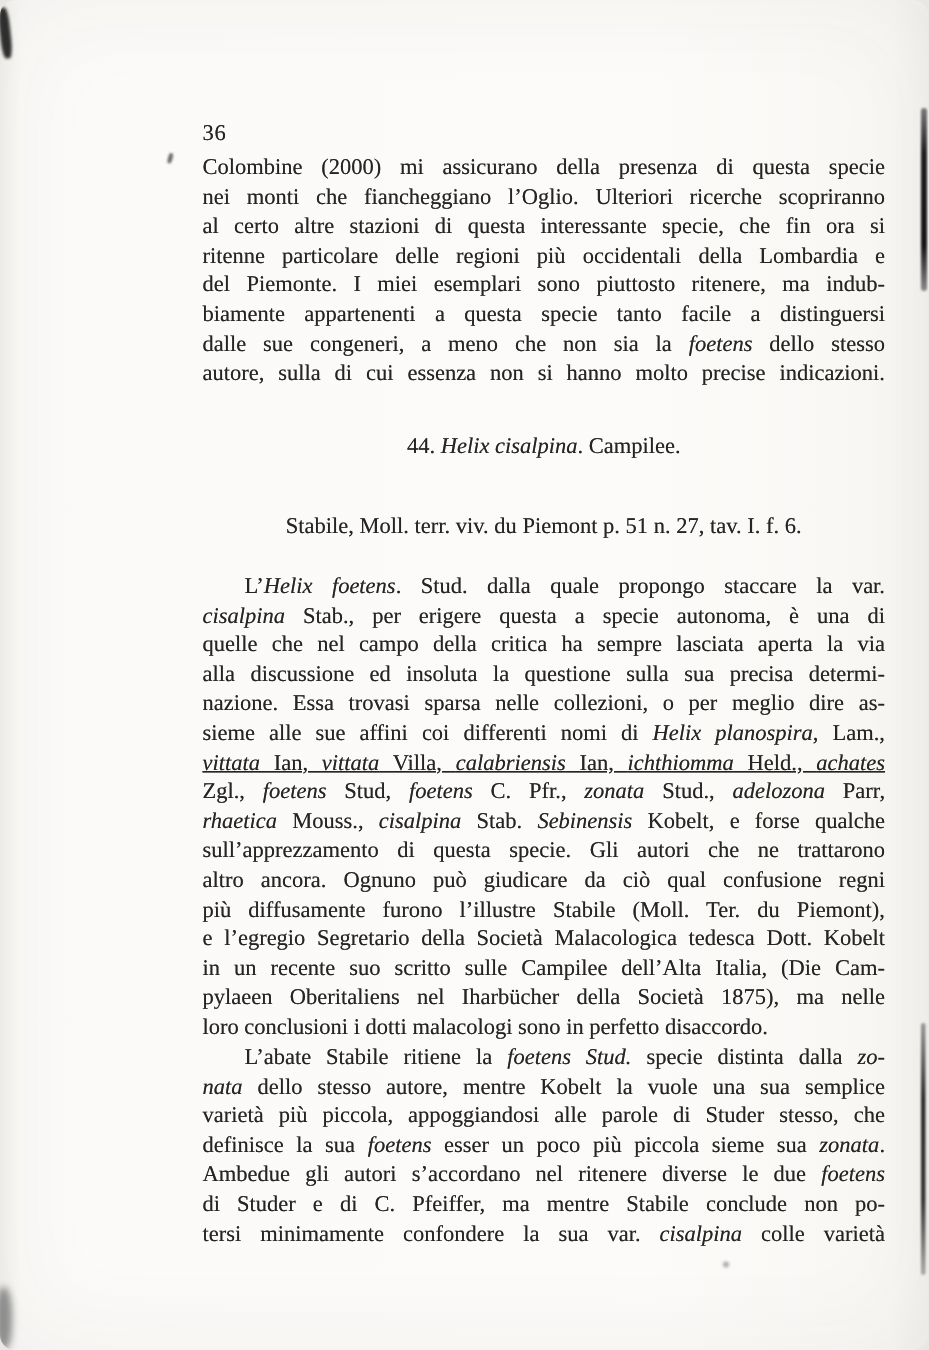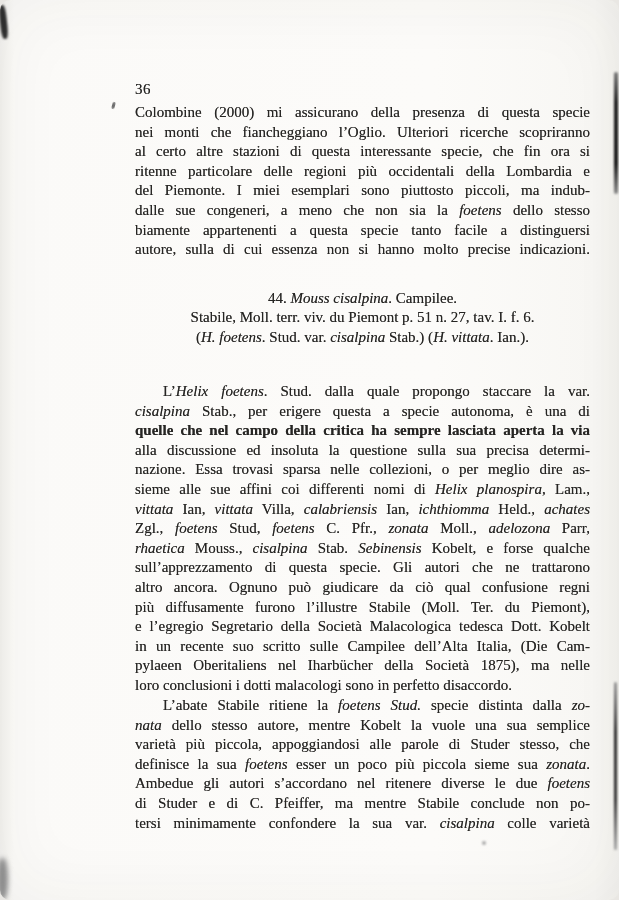--- a/index.html
+++ b/index.html
@@ -50,41 +50,40 @@
 <body>
 
 <div class="scan-page">
   <div class="page-number">36</div>
   <div class="text-column">
       <div class="block paragraph" style="top: 103px;">
         <div class="line just" style="white-space: normal;"><span>Colombine (2000) mi assicurano della presenza di questa specie</span></div>
         <div class="line just" style="white-space: normal;"><span>nei monti che fiancheggiano l’Oglio. Ulteriori ricerche scopriranno</span></div>
         <div class="line just" style="white-space: normal;"><span>al certo altre stazioni di questa interessante specie, che fin ora si</span></div>
         <div class="line just" style="white-space: normal;"><span>ritenne particolare delle regioni più occidentali della Lombardia e</span></div>
-        <div class="line just" style="white-space: normal;"><span>del Piemonte. I miei esemplari sono piuttosto piccoli, ma indub-</span></div>
+        <div class="line just" style="white-space: normal;"><span>del Piemonte. I miei esemplari sono piuttosto ritenere, ma indub-</span></div>
+        <div class="line just" style="white-space: normal;"><span>biamente appartenenti a questa specie tanto facile a distinguersi</span></div>
         <div class="line just" style="white-space: normal;"><span>dalle sue congeneri, a meno che non sia la </span><em>foetens</em><span> dello stesso</span></div>
-        <div class="line just" style="white-space: normal;"><span>biamente appartenenti a questa specie tanto facile a distinguersi</span></div>
         <div class="line just" style="white-space: normal;"><span>autore, sulla di cui essenza non si hanno molto precise indicazioni.</span></div>
       </div>
       <div class="block heading" style="top: 289px;">
-        <div class="line" style=""><span>44. </span><em>Mouss cisalpina</em><span>. Campilee.</span></div>
+        <div class="line" style=""><span>44. </span><em>Helix cisalpina</em><span>. Campilee.</span></div>
       </div>
-      <div class="block citation" style="top: 308px;">
+      <div class="block citation" style="top: 342px;">
         <div class="line" style=""><span>Stabile, Moll. terr. viv. du Piemont p. 51 n. 27, tav. I. f. 6.</span></div>
-        <div class="line" style=""><span>(</span><em>H. foetens</em><span>. Stud. var. </span><em>cisalpina</em><span> Stab.) (</span><em>H. vittata</em><span>. Ian.).</span></div>
       </div>
       <div class="block paragraph" style="top: 382px;">
         <div class="line just indent" style="white-space: normal;"><span>L’</span><em>Helix foetens</em><span>. Stud. dalla quale propongo staccare la var.</span></div>
         <div class="line just" style="white-space: normal;"><em>cisalpina</em><span> Stab., per erigere questa a specie autonoma, è una di</span></div>
-        <div class="line just" style="white-space: normal; font-weight: bold;"><span>quelle che nel campo della critica ha sempre lasciata aperta la via</span></div>
+        <div class="line just" style="white-space: normal;"><span>quelle che nel campo della critica ha sempre lasciata aperta la via</span></div>
         <div class="line just" style="white-space: normal;"><span>alla discussione ed insoluta la questione sulla sua precisa determi-</span></div>
         <div class="line just" style="white-space: normal;"><span>nazione. Essa trovasi sparsa nelle collezioni, o per meglio dire as-</span></div>
         <div class="line just" style="white-space: normal;"><span>sieme alle sue affini coi differenti nomi di </span><em>Helix planospira</em><span>, Lam.,</span></div>
-        <div class="line just" style="white-space: normal;"><em>vittata</em><span> Ian, </span><em>vittata</em><span> Villa, </span><em>calabriensis</em><span> Ian, </span><em>ichthiomma</em><span> Held., </span><em>achates</em></div>
-        <div class="line just" style="white-space: normal;"><span>Zgl., </span><em>foetens</em><span> Stud, </span><em>foetens</em><span> C. Pfr., </span><em>zonata</em><span> Moll., </span><em>adelozona</em><span> Parr,</span></div>
+        <div class="line just" style="white-space: normal; text-decoration: underline;"><em>vittata</em><span> Ian, </span><em>vittata</em><span> Villa, </span><em>calabriensis</em><span> Ian, </span><em>ichthiomma</em><span> Held., </span><em>achates</em></div>
+        <div class="line just" style="white-space: normal;"><span>Zgl., </span><em>foetens</em><span> Stud, </span><em>foetens</em><span> C. Pfr., </span><em>zonata</em><span> Stud., </span><em>adelozona</em><span> Parr,</span></div>
         <div class="line just" style="white-space: normal;"><em>rhaetica</em><span> Mouss., </span><em>cisalpina</em><span> Stab. </span><em>Sebinensis</em><span> Kobelt, e forse qualche</span></div>
         <div class="line just" style="white-space: normal;"><span>sull’apprezzamento di questa specie. Gli autori che ne trattarono</span></div>
         <div class="line just" style="white-space: normal;"><span>altro ancora. Ognuno può giudicare da ciò qual confusione regni</span></div>
         <div class="line just" style="white-space: normal;"><span>più diffusamente furono l’illustre Stabile (Moll. Ter. du Piemont),</span></div>
         <div class="line just" style="white-space: normal;"><span>e l’egregio Segretario della Società Malacologica tedesca Dott. Kobelt</span></div>
         <div class="line just" style="white-space: normal;"><span>in un recente suo scritto sulle Campilee dell’Alta Italia, (Die Cam-</span></div>
         <div class="line just" style="white-space: normal;"><span>pylaeen Oberitaliens nel Iharbücher della Società 1875), ma nelle</span></div>
         <div class="line" style=""><span>loro conclusioni i dotti malacologi sono in perfetto disaccordo.</span></div>
       </div>
       <div class="block paragraph" style="top: 696px;">

